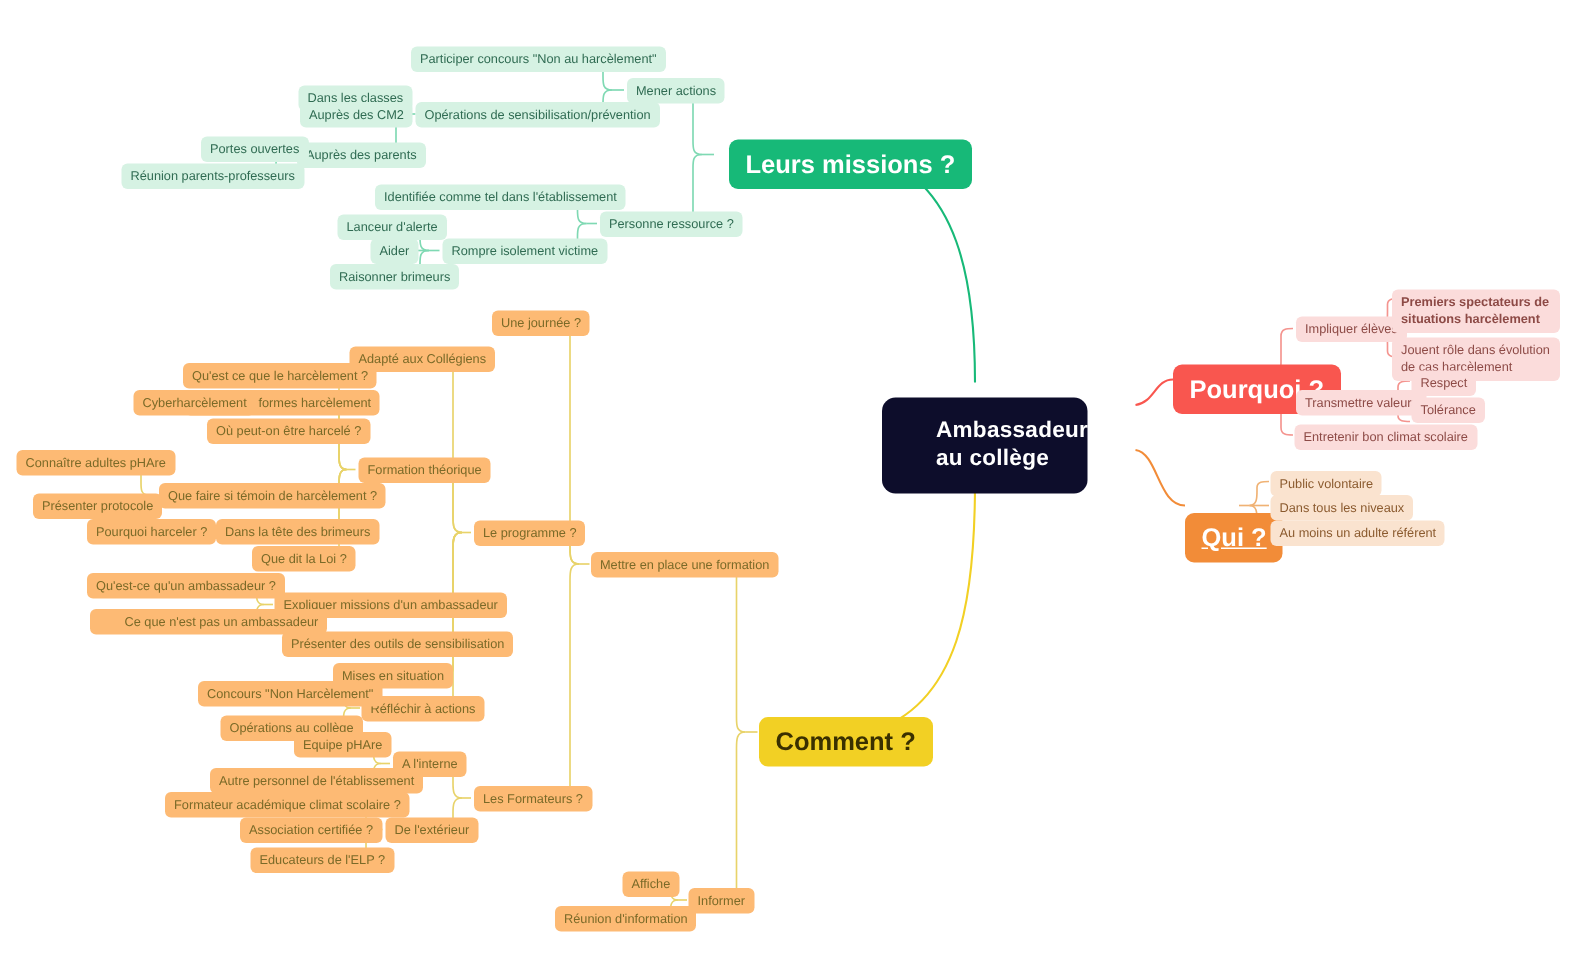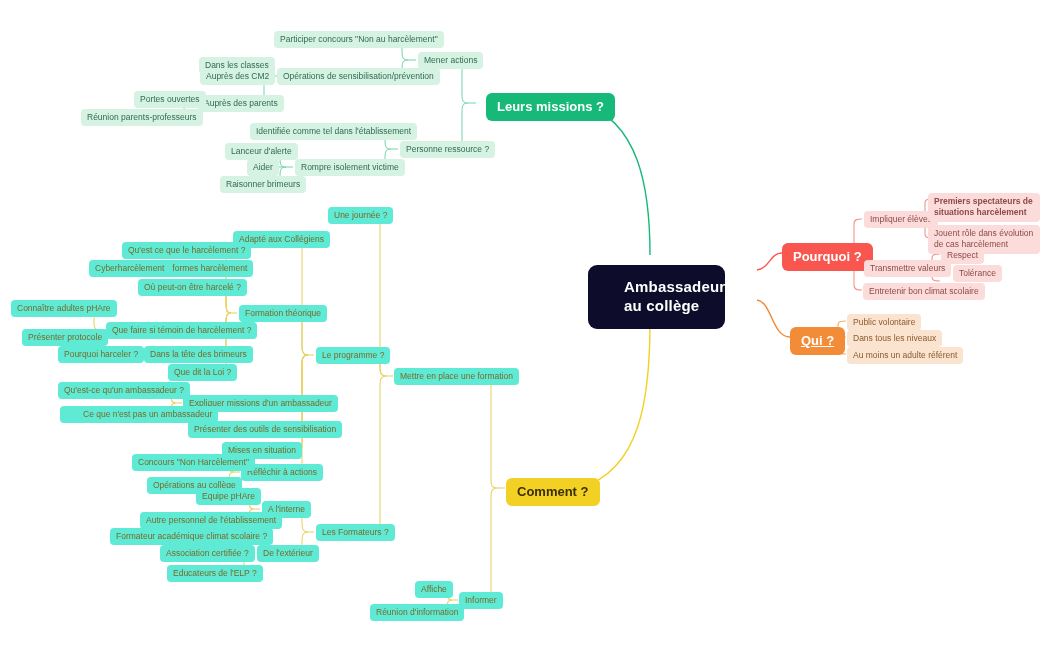--- a/index.html
+++ b/index.html
@@ -27,40 +27,40 @@
     border-radius:9px;
     font-size:15px;
     font-weight:600;
     text-align:center;
     padding:13px 36px;
     letter-spacing:.2px;
   }
   
   .l1{
     color:#ffffff;
-    font-size:13px;
+    font-size:17px;
     font-weight:700;
     padding:6px 11px;
     border-radius:6px;
   }
   .l1.teal{background:#17b978;}
   .l1.red{background:#f9564f;}
   .l1.orange{background:#f28c38;}
   .l1.yellow{background:#f2d024;color:#3a3000;}
 
   
   .chip{
     font-size:8.5px;
     padding:3px 6px;
     border-radius:4px;
   }
   .chip.teal{background:#d6f2e3;color:#2f6b52;}
   .chip.red{background:#fbdcdb;color:#8d4a46;}
   .chip.orange{background:#fae3cf;color:#8a5a2e;}
-  .chip.yellow2{background:#5eead4;color:#7a6a28;}
+  .chip.yellow2{background:#fdba74;color:#7a6a28;}
 
   .chip.two{white-space:normal;line-height:1.35;}
 </style>
 </head>
 <body>
 
 <div id="stage">
 
   <svg class="links" viewBox="0 0 1050 650">
     <g fill="none" stroke-width="1.1">
@@ -215,25 +215,25 @@
   <div class="node chip red" style="left:864px;top:211px;">Impliquer élèves</div>
 
   <div class="node chip red two" style="left:928px;top:193px;width:112px;font-weight:bold;">Premiers spectateurs de situations harcèlement</div>
 
   <div class="node chip red two" style="left:928px;top:225px;width:112px;">Jouent rôle dans évolution de cas harcèlement</div>
 
   <div class="node chip red" style="left:864px;top:260px;">Transmettre valeurs</div>
 
   <div class="node chip red" style="left:941px;top:247px;">Respect</div>
 
-  <div class="node chip red" style="left:941px;top:265px;margin-left:12px;">Tolérance</div>
+  <div class="node chip red" style="left:941px;top:265px;">Tolérance</div>
 
   <div class="node chip red" style="left:863px;top:283px;">Entretenir bon climat scolaire</div>
 
-  <div class="node l1 orange" style="left:790px;top:327px;text-decoration:underline;">Qui ?</div>
+  <div class="node l1 orange" style="left:790px;top:342px;text-decoration:underline;">Qui ?</div>
 
   <div class="node chip orange" style="left:847px;top:314px;">Public volontaire</div>
 
   <div class="node chip orange" style="left:847px;top:330px;">Dans tous les niveaux</div>
 
   <div class="node chip orange" style="left:847px;top:347px;">Au moins un adulte référent</div>
 
   <div class="node l1 yellow" style="left:506px;top:478px;">Comment ?</div>
 
   <div class="node chip yellow2" style="left:394px;top:368px;">Mettre en place une formation</div>

